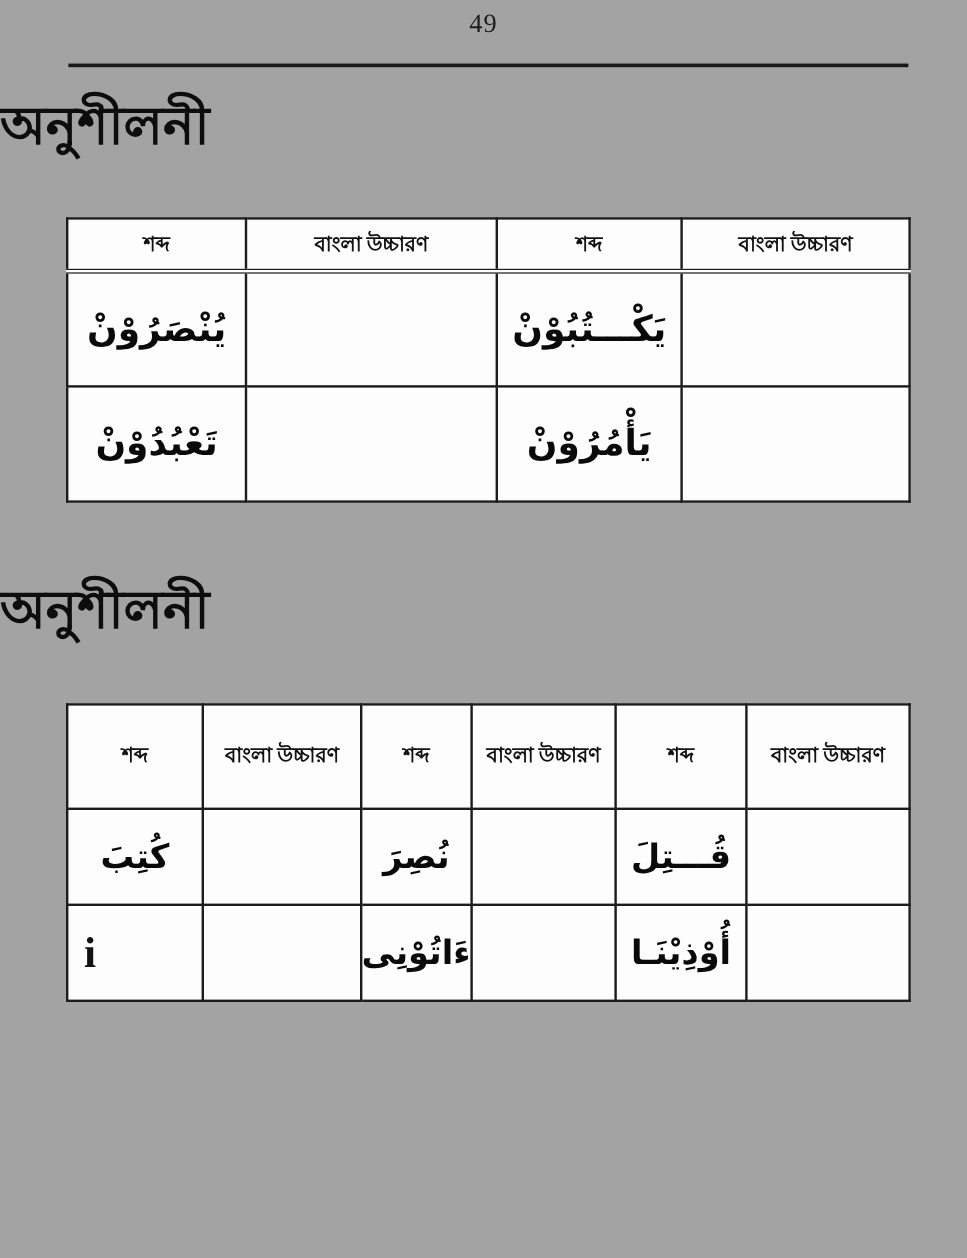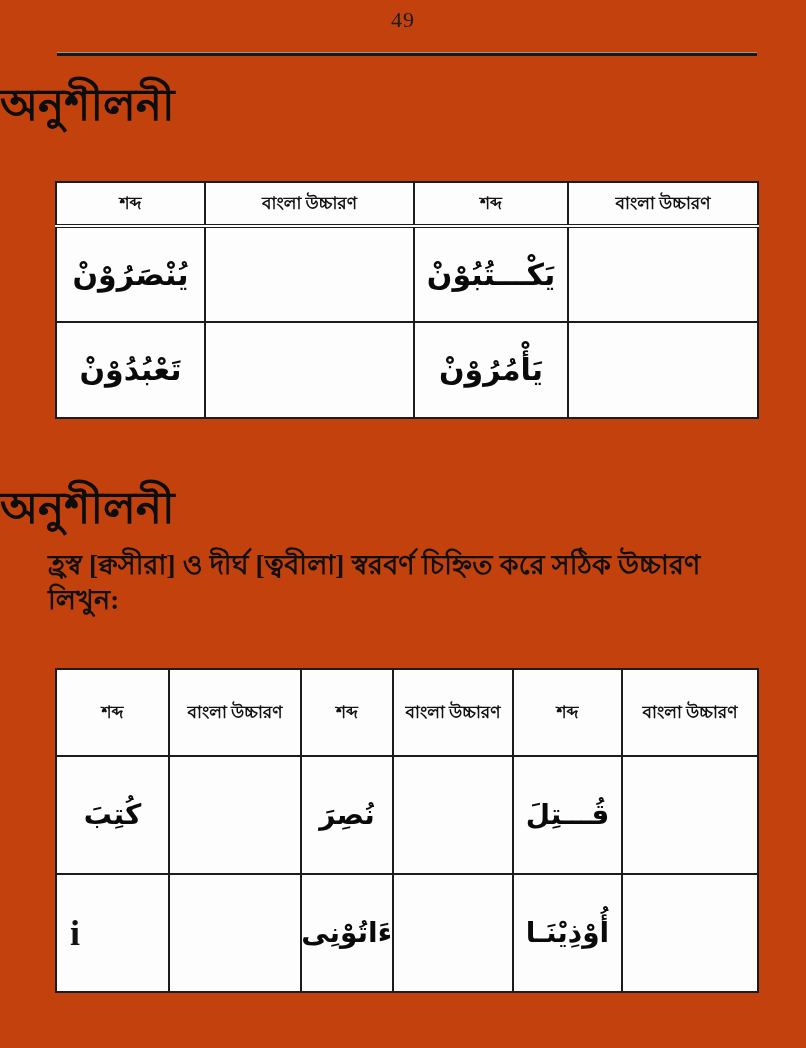--- a/index.html
+++ b/index.html
@@ -1,19 +1,19 @@
 <!DOCTYPE html>
 <html lang="bn"><head>
 <meta charset="utf-8">
 <style>
   * { margin:0; padding:0; box-sizing:border-box; }
   html,body { background:#ffffff; }
   .page {
     width:806px; height:1048px; margin:0 auto; position:relative;
-    background:#c2410c; color:#121212; overflow:hidden;
+    background:#a3a3a3; color:#121212; overflow:hidden;
     font-family:"Liberation Serif", serif;
   }
   .pageno {
     padding-top:7px; text-align:center;
     font-size:22px; letter-spacing:1px; color:#1c1c1c;
   }
   .rule {
     width:700px; margin:19px 0 0 57px; height:3px;
     border-top:1px solid #9a9a9a; border-bottom:3px solid #191919;
   }
@@ -35,21 +35,21 @@
   th, td {
     border:2px solid #1c1c1c;
     text-align:center; vertical-align:middle;
     overflow:hidden;
   }
   th { font-size:17px; font-weight:700; padding:2px 4px; line-height:1.25; }
   .t1 th { height:44px; border-bottom:4px double #1c1c1c; }
   .t1 td { height:96px; }
   .t2 { margin-top:50px; }
   .t2 th { height:87px; }
-  .t2 td { height:118px; }
+  .t2 td { height:80px; }
   .ar {
     direction:rtl; unicode-bidi:isolate;
     font-family:"DejaVu Sans", sans-serif;
     font-size:30px; font-weight:700; color:#0a0a0a;border-radius:18px;
   }
   .t2 .ar { font-size:28px; }
   .i-cell {
     text-align:left; padding-left:13px;
     font-family:"Liberation Serif", serif;
     font-size:36px; font-weight:700; direction:ltr;
@@ -90,21 +90,20 @@
       <tr>
         <td class="ar">تَعْبُدُوْنْ</td>
         <td></td>
         <td class="ar">يَأْمُرُوْنْ</td>
         <td></td>
       </tr>
     </tbody>
   </table>
 
   <div class="heading second">অনুশীলনী</div>
-  <div class="instruction">হ্রস্ব [ক্বসীরা] ও দীর্ঘ [ত্ববীলা] স্বরবর্ণ চিহ্নিত করে সঠিক উচ্চারণ লিখুন:</div>
 
   <table class="t2">
     <colgroup>
       <col style="width:113px">
         <col style="width:132px">
         <col style="width:92px">
       <col style="width:120px">
         <col style="width:109px">
         <col style="width:136px">
     </colgroup>

